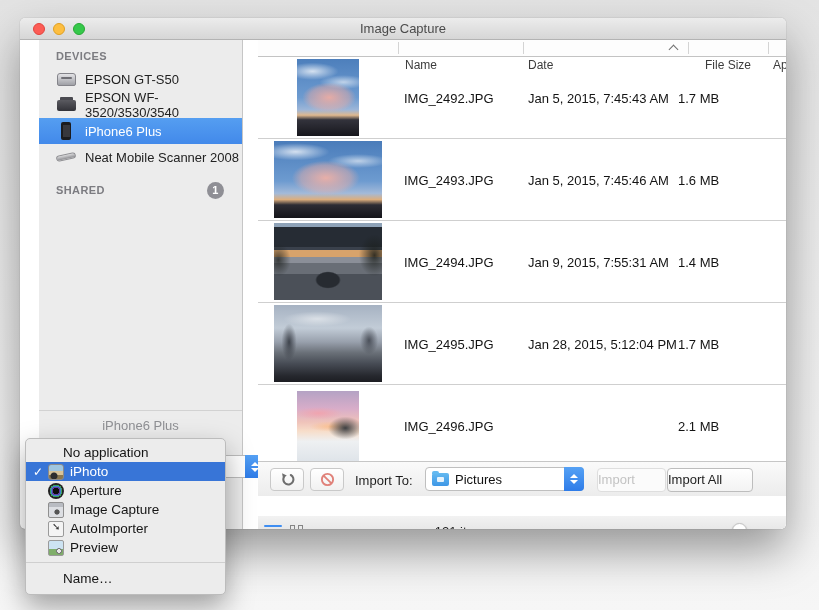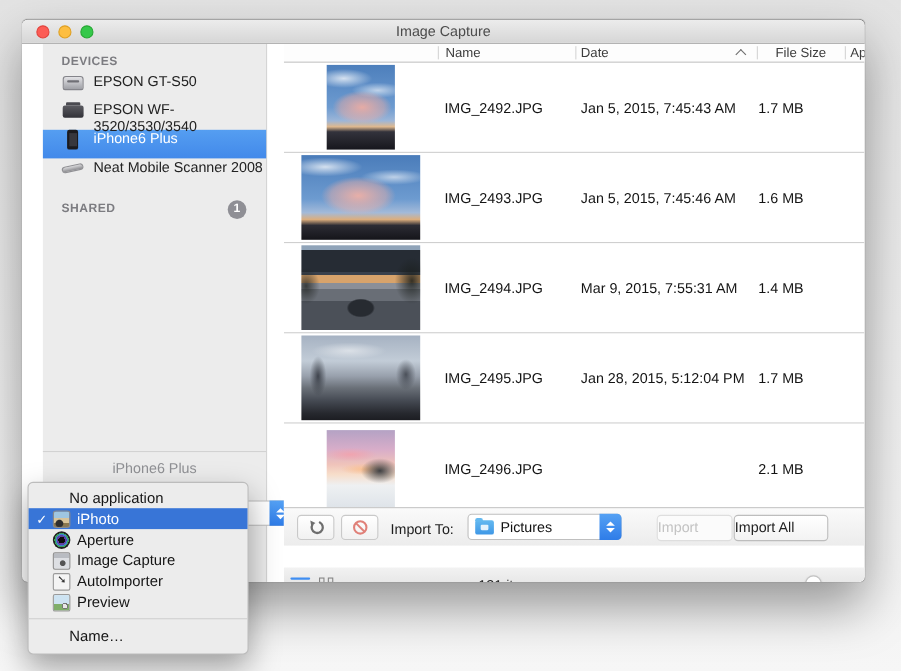--- a/index.html
+++ b/index.html
@@ -34,21 +34,21 @@
     position:absolute; top:22px; left:0; width:204px; bottom:0;
     background:#ececec; border-right:1px solid #c6c6c6;
     border-radius:0 0 0 5px;
     margin-left:19px;
   }
   .group-header {
     margin:8px 0 2px 17px; font-size:11px; font-weight:bold;
     color:#7c7c81; letter-spacing:.4px; height:16px; line-height:16px;
   }
   .side-item {
-    height:26px; display:flex; align-items:flex-start; gap:9px;
+    height:26px; display:flex; align-items:center; gap:9px;
     padding-left:17px; font-size:13px; color:#222; cursor:default;
   }
   .side-item.selected { background:linear-gradient(#559ef1,#4289ea); color:#fff; }
   .side-icon { width:20px; height:18px; display:flex; align-items:center; justify-content:center; flex:none; }
   .shared-row { display:flex; align-items:center; justify-content:space-between; padding-right:18px; margin-top:12px; }
   .badge {
     width:17px; height:17px; border-radius:50%; background:#8f8f95;
     color:#fff; font-size:11px; font-weight:bold; text-align:center; line-height:17px;
   }
   .side-sep { position:absolute; left:0; right:0; top:370px; border-top:1px solid #d2d2d2; }
@@ -63,37 +63,37 @@
     position:absolute; right:-1px; top:-1px; width:20px; height:23px;
     background:linear-gradient(#55a1f4,#2e7ce8); border-radius:0 4px 4px 0;
     display:flex; flex-direction:column; align-items:center; justify-content:center; gap:2px;
   }
   .chev-up   { width:0; height:0; border-left:4px solid transparent; border-right:4px solid transparent; border-bottom:4px solid #fff; }
   .chev-down { width:0; height:0; border-left:4px solid transparent; border-right:4px solid transparent; border-top:4px solid #fff; }
 
   
   .content { position:absolute; top:22px; left:238px; right:0; bottom:0; background:#fff; border-radius:0 0 5px 0; overflow:hidden; }
   .thead { position:absolute; top:0; left:0; right:0; height:17px; background:#fdfdfd; border-bottom:1px solid #c3c3c3; font-size:12px; color:#3c3c3c; }
-  .thead span { position:absolute; top:1px; line-height:15px; }
+  .thead span { position:absolute; top:18px; line-height:15px; }
   .th-name { left:147px; } .th-date { left:270px; }
   .th-size { left:434px; width:72px; text-align:center; }
   .th-ap { left:515px; }
   .col-div { position:absolute; top:2px; bottom:2px; width:1px; background:#d4d4d4; }
   .sort-chevron {
     position:absolute; left:412px; top:6px; width:7px; height:7px;
     border-left:1.5px solid #6f6f6f; border-top:1.5px solid #6f6f6f;
     transform:rotate(45deg);
   }
   .rows { position:absolute; top:17px; left:0; right:0; height:404px; overflow:hidden; }
   .row { height:82px; border-bottom:1px solid #cfcfcf; position:relative; }
   .c-thumb { position:absolute; left:0; top:0; width:140px; height:100%; display:flex; align-items:center; justify-content:center; }
   .cell { position:absolute; top:50%; transform:translateY(-50%); font-size:13px; color:#141414; white-space:nowrap; }
   .c-name { left:146px; width:118px; }
   .c-date { left:270px; width:158px; }
-  .c-size { left:408px; width:88px; text-align:center; }
+  .c-size { left:420px; width:88px; text-align:left; }
 
   
   .thumb { flex:none; }
   .t1 { width:62px; height:77px; background:
         radial-gradient(ellipse 58% 26% at 52% 50%, rgba(236,172,163,.95) 0%, rgba(236,172,163,.45) 55%, transparent 75%),
         radial-gradient(ellipse 60% 16% at 25% 16%, rgba(255,255,255,.75), transparent 70%),
         radial-gradient(ellipse 55% 13% at 75% 30%, rgba(255,255,255,.6), transparent 70%),
         linear-gradient(#4d7fbc 0%, #6d9bd0 50%, #9db6d8 66%, #dfb88e 73%, #33333c 79%, #17171d 100%); }
   .t2 { width:108px; height:77px; background:
         radial-gradient(ellipse 42% 30% at 48% 48%, rgba(238,176,166,.95) 0%, rgba(238,176,166,.45) 55%, transparent 75%),
@@ -123,21 +123,21 @@
   }
   .tool-btn {
     position:absolute; top:6px; height:23px; width:34px;
     border:1px solid #c9c9c9; border-radius:4px;
     background:linear-gradient(#ffffff,#f1f1f1);
     display:flex; align-items:center; justify-content:center;
   }
   .btn-rotate { left:12px; } .btn-delete { left:52px; }
   .import-to { position:absolute; left:97px; top:11px; font-size:13px; color:#1d1d1d; }
   .popup {
-    position:absolute; left:167px; top:5px; width:140px; height:24px;
+    position:absolute; left:167px; top:5px; width:159px; height:24px;
     background:#fff; border:1px solid #bfbfbf; border-radius:4px;
     display:flex; align-items:center; gap:6px; padding-left:6px;
   }
   .popup-label { font-size:13px; color:#111; }
   .popup .cap {
     position:absolute; right:-1px; top:-1px; width:20px; height:24px;
     background:linear-gradient(#55a1f4,#2e7ce8); border-radius:0 4px 4px 0;
     display:flex; flex-direction:column; align-items:center; justify-content:center; gap:2px;
   }
   .push-btn {
@@ -294,21 +294,21 @@
           </div>
         <span class="cell c-name">IMG_2493.JPG</span>
         <span class="cell c-date">Jan 5, 2015, 7:45:46 AM</span>
         <span class="cell c-size">1.6 MB</span>
       </div>
       <div class="row">
         <div class="c-thumb">
             <div class="thumb t3"></div>
           </div>
         <span class="cell c-name">IMG_2494.JPG</span>
-        <span class="cell c-date">Mar 9, 2015, 7:55:31 AM</span>
+        <span class="cell c-date">Jan 9, 2015, 7:55:31 AM</span>
         <span class="cell c-size">1.4 MB</span>
       </div>
       <div class="row">
         <div class="c-thumb">
             <div class="thumb t4"></div>
           </div>
         <span class="cell c-name">IMG_2495.JPG</span>
         <span class="cell c-date">Jan 28, 2015, 5:12:04 PM</span>
         <span class="cell c-size">1.7 MB</span>
       </div>

